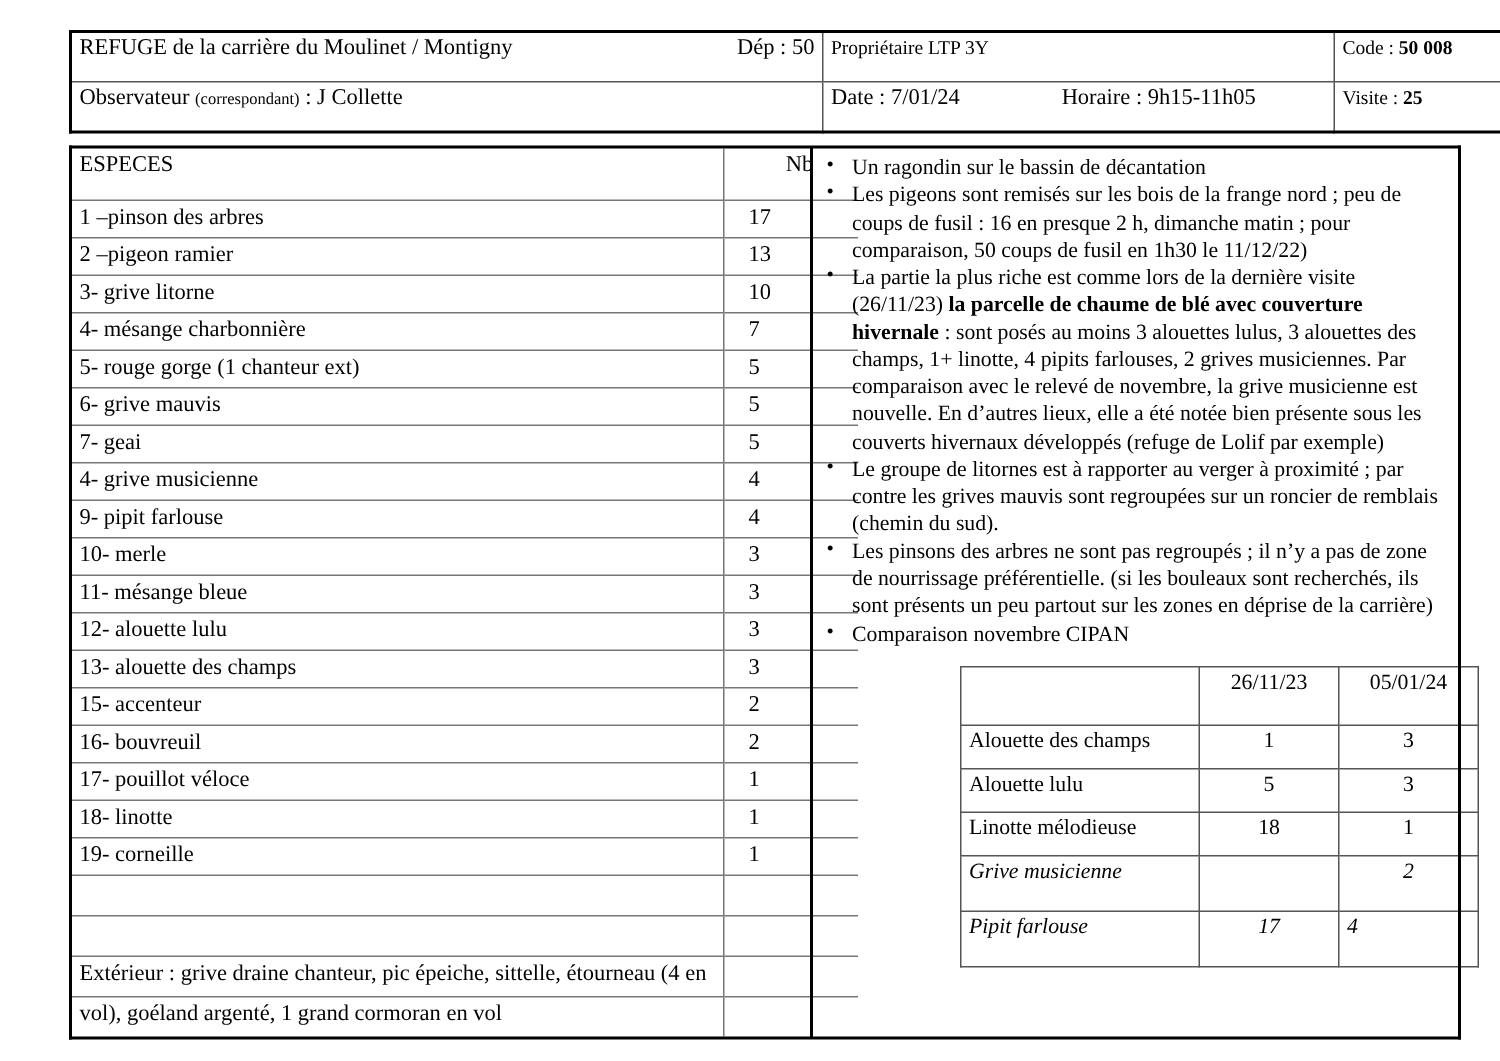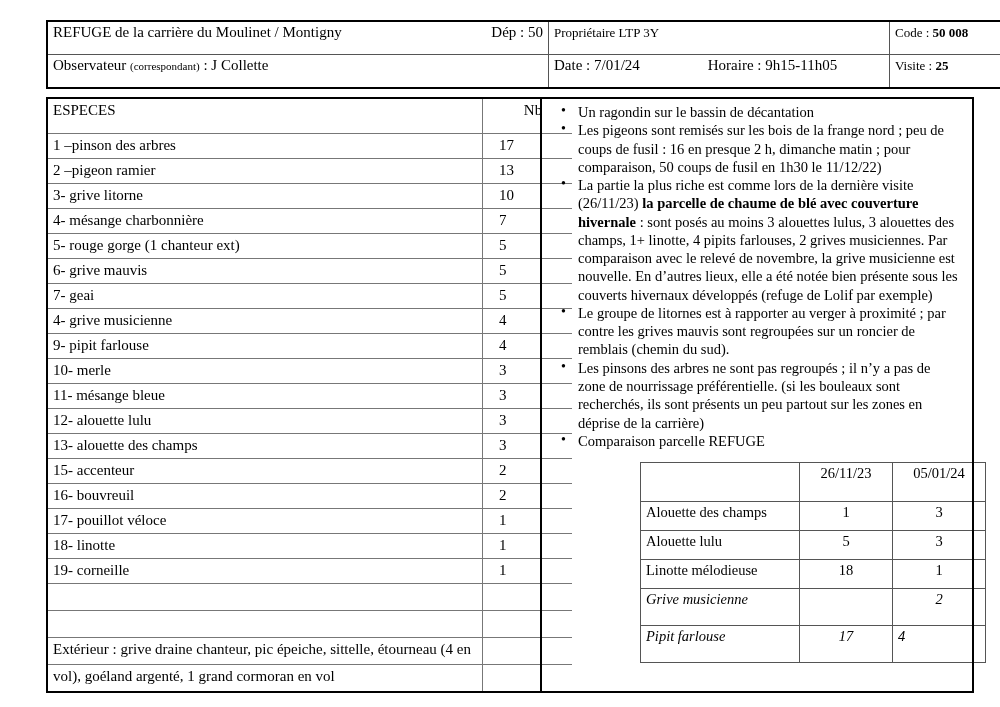--- a/index.html
+++ b/index.html
@@ -107,21 +107,21 @@
   .species-table tr:last-child td  { border-bottom: none; }
   .head-row td {
     height: 30px;
     font-size: 15px;
   }
   .head-row .sp-nb { text-align: center; }
   .row-tall td { height: 22px; }
 
   
   .notes-wrap {
-    padding: 4px 8px 4px 10px;
+    padding: 4px 8px 4px 0;
     font-size: 14.5px;
     line-height: 1.26;
   }
   ul.notes {
     margin: 0;
     padding: 0 0 0 26px;
     list-style: none;
   }
   ul.notes > li {
     position: relative;
@@ -300,21 +300,21 @@
         </td>
 
         <td class="col-notes">
           <div class="notes-wrap">
             <ul class="notes">
               <li><span>Un ragondin sur le bassin de décantation</span></li>
               <li><span>Les pigeons sont remisés sur les bois de la frange nord ; peu de coups de fusil : 16 en presque 2 h, dimanche matin ; pour comparaison, 50 coups de fusil en 1h30 le 11/12/22)</span></li>
               <li><span>La partie la plus riche est comme lors de la dernière visite (26/11/23) </span><span class="bold">la parcelle de chaume de blé avec couverture hivernale</span><span> : sont posés au moins 3 alouettes lulus, 3 alouettes des champs, 1+ linotte, 4 pipits farlouses, 2 grives musiciennes. Par comparaison avec le relevé de novembre, la grive musicienne est nouvelle. En d’autres lieux, elle a été notée bien présente sous les couverts hivernaux développés (refuge de Lolif par exemple)</span></li>
               <li><span>Le groupe de litornes est à rapporter au verger à proximité ; par contre les grives mauvis sont regroupées sur un roncier de remblais (chemin du sud).</span></li>
               <li><span>Les pinsons des arbres ne sont pas regroupés ; il n’y a pas de zone de nourrissage préférentielle. (si les bouleaux sont recherchés, ils sont présents un peu partout sur les zones en déprise de la carrière)</span></li>
-              <li><span>Comparaison parcelle REFUGE</span></li>
+              <li><span>Comparaison novembre CIPAN</span></li>
             </ul>
           </div>
 
           <div class="compare-wrap">
             <table class="compare-table">
               <tbody>
                 <tr class="c-head">
                   <td class="c-name"></td>
                   <td class="c-val">26/11/23</td>
                   <td class="c-val">05/01/24</td>

